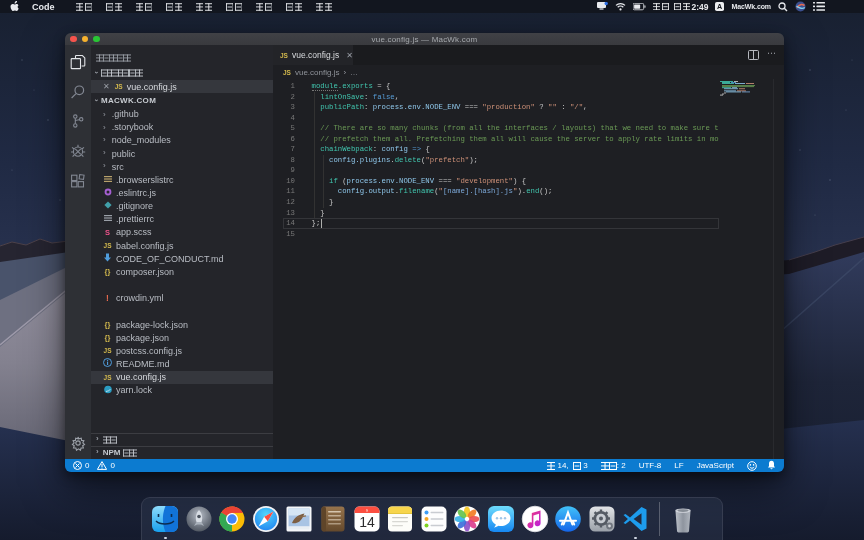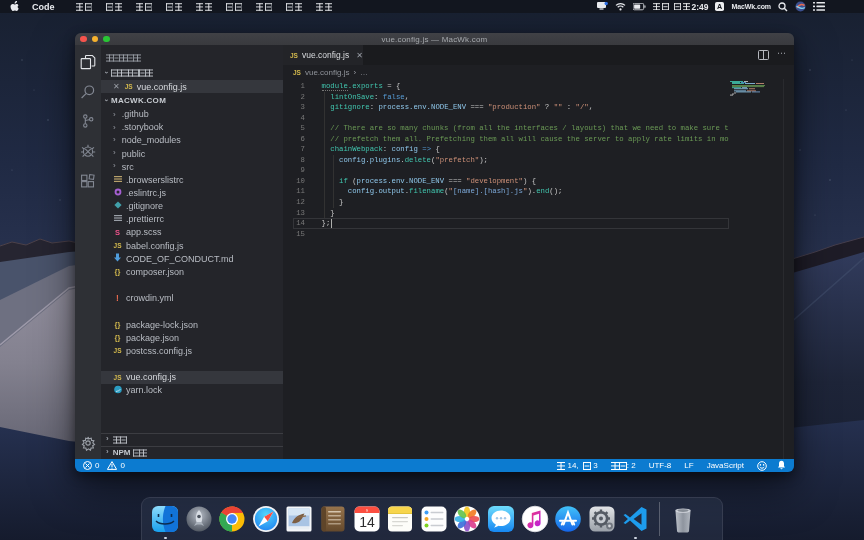--- a/index.html
+++ b/index.html
@@ -2,21 +2,21 @@
 <html><head><meta charset="utf-8"><style>
 *{margin:0;padding:0;box-sizing:border-box}
 html,body{width:864px;height:540px;overflow:hidden;background:#1a2133;font-family:"Liberation Sans",sans-serif;-webkit-font-smoothing:antialiased}
 #wall{position:absolute;left:0;top:0;z-index:0}
 
 #menubar{position:absolute;left:0;top:0;width:864px;height:13px;z-index:30;background:rgba(19,22,31,.97);display:flex;align-items:center;color:#e8eaee;font-size:9px}
 #menubar .it{display:flex;align-items:center;gap:1.5px;margin-right:13.5px;white-space:nowrap}
 #menubar .bold{font-weight:bold}
 .hz{display:inline-block;vertical-align:-1px}
 
-#win{position:absolute;left:75px;top:33px;width:719px;height:439px;z-index:10;border-radius:6px;overflow:hidden;box-shadow:0 16px 40px rgba(0,0,0,.55),0 4px 12px rgba(0,0,0,.45)}
+#win{position:absolute;left:65px;top:33px;width:719px;height:439px;z-index:10;border-radius:6px;overflow:hidden;box-shadow:0 16px 40px rgba(0,0,0,.55),0 4px 12px rgba(0,0,0,.45)}
 #titlebar{height:12px;background:linear-gradient(#404146,#393a3e);display:flex;align-items:center;position:relative}
 .tl{width:6.5px;height:6.5px;border-radius:50%;margin-left:5px}
 #title{position:absolute;left:0;right:0;text-align:center;font-size:8px;color:#a6a9ad;letter-spacing:.2px}
 #main{display:flex;height:414px}
 #acts{width:26px;background:#2e3035;position:relative}
 #acts svg{position:absolute;left:5px}
 #side{width:182px;background:#24252a;position:relative;color:#b9bdc4;font-size:9px}
 #edit{width:511px;background:#1e1f23;position:relative}
 
 .srow{position:absolute;left:0;width:182px;height:13.1px;display:flex;align-items:center;white-space:nowrap}
@@ -379,20 +379,25 @@
    <div class="srow" style="top:180.95px;padding-left:12px"><span class="fic" style="color:#ed538b;font-size:7.5px">S</span>app.scss</div>
    <div class="srow" style="top:207.25px;padding-left:12px"><span class="fic"><svg width="9" height="9" viewBox="0 0 9 9">
               <path d="M4.5 8.6 L1 4.6 H3 V.4 H6 V4.6 H8 Z" fill="#4f9cdb"></path>
             </svg></span>CODE_OF_CONDUCT.md</div>
    <div class="srow" style="top:194.1px;padding-left:12px"><span class="fic jsb">JS</span>babel.config.js</div>
    <div class="srow" style="top:220.4px;padding-left:12px"><span class="fic" style="color:#d3b94d;font-size:7.5px">{}</span>composer.json</div>
    <div class="srow" style="top:246.7px;padding-left:12px"><span class="fic" style="color:#e66a4e;font-size:8.5px;font-weight:bold">!</span>crowdin.yml</div>
    <div class="srow" style="top:273px;padding-left:12px"><span class="fic" style="color:#d3b94d;font-size:7.5px">{}</span>package-lock.json</div>
    <div class="srow" style="top:286.15px;padding-left:12px"><span class="fic" style="color:#d3b94d;font-size:7.5px">{}</span>package.json</div>
    <div class="srow" style="top:299.3px;padding-left:12px"><span class="fic jsb">JS</span>postcss.config.js</div>
+   <div class="srow" style="top:312.45px;padding-left:12px"><span class="fic"><svg width="9" height="9" viewBox="0 0 9 9">
+              <circle cx="4.5" cy="4.5" r="4" fill="none" stroke="#4f9cdb" stroke-width="1"></circle>
+              <rect x="4" y="3.6" width="1.1" height="3.4" fill="#4f9cdb"></rect>
+              <rect x="4" y="1.8" width="1.1" height="1.1" fill="#4f9cdb"></rect>
+            </svg></span>README.md</div>
    <div class="srow sel" style="top:325.6px;padding-left:12px;color:#d6d9dd"><span class="fic jsb">JS</span>vue.config.js</div>
    <div class="srow" style="top:338.75px;padding-left:12px"><span class="fic"><svg width="8" height="9" viewBox="0 0 8 9">
               <circle cx="4" cy="4.5" r="3.8" fill="#2b9cc1"></circle>
               <path d="M2 6.5 C3.5 6 5.5 6 6.3 4.2" stroke="#cfe9f2" stroke-width=".9" fill="none"></path>
             </svg></span>yarn.lock</div>
    <div class="srow" style="top:387.5px;padding-left:5px;color:#c4c8ce;font-size:8px;font-weight:bold;border-top:1px solid #3c3d42;width:182px">
           <span class="chev" style="margin-right:4px">›</span>
           <svg class="hz" width="7" height="8" fill="#c4c8ce">
             <use href="#hz"></use>
           </svg>
@@ -423,21 +428,21 @@
     <span style="position:absolute;left:494px;top:3px;color:#b6b9bf;font-size:9px;letter-spacing:1px">⋯</span>
    </div>
    <div id="crumb"><span class="jsb" style="font-size:6.5px">JS</span>vue.config.js<span class="chev">›</span><span style="letter-spacing:1px">…</span></div>
    <div id="codearea">
     <div style="position:absolute;left:40.5px;top:12.6px;width:1px;height:126.6px;background:#323232"></div>
     <div style="position:absolute;left:50px;top:75.9px;width:1px;height:52.7px;background:#323232"></div>
     <div id="gutter">1<br>2<br>3<br>4<br>5<br>6<br>7<br>8<br>9<br>10<br>11<br>12<br>13<br>14<br>15</div>
     <div style="position:absolute;left:10px;top:139.1px;width:436px;height:10.6px;border:1px solid rgba(255,255,255,.10)"></div>
     <div id="lines"><span class="ct" style="border-bottom:1px dotted #777">module</span><span class="ct">.exports</span> = {
   <span class="ct">lintOnSave</span>: <span class="cb">false</span>,
-  <span class="ct">gitignore</span>: <span class="cl">process.env.NODE_ENV</span> === <span class="co">"production"</span> ? <span class="co">""</span> : <span class="co">"/"</span>,
+  <span class="ct">publicPath</span>: <span class="cl">process.env.NODE_ENV</span> === <span class="co">"production"</span> ? <span class="co">""</span> : <span class="co">"/"</span>,
 
   <span class="cg">// There are so many chunks (from all the interfaces / layouts) that we need to make sure to p</span>
   <span class="cg">// prefetch them all. Prefetching them all will cause the server to apply rate limits in most c</span>
   <span class="ct">chainWebpack</span>: <span class="cl">config</span> <span class="cb">=&gt;</span> {
     <span class="cl">config.plugins</span>.<span class="ct">delete</span>(<span class="co">"prefetch"</span>);
 
     <span class="ct">if</span> (<span class="cl">process.env.NODE_ENV</span> === <span class="co">"development"</span>) {
       <span class="cl">config.output</span>.<span class="ct">filename</span>(<span class="co">"</span><span class="cs">[name].[hash].js</span><span class="co">"</span>).<span class="ct">end</span>();
     }
   }

